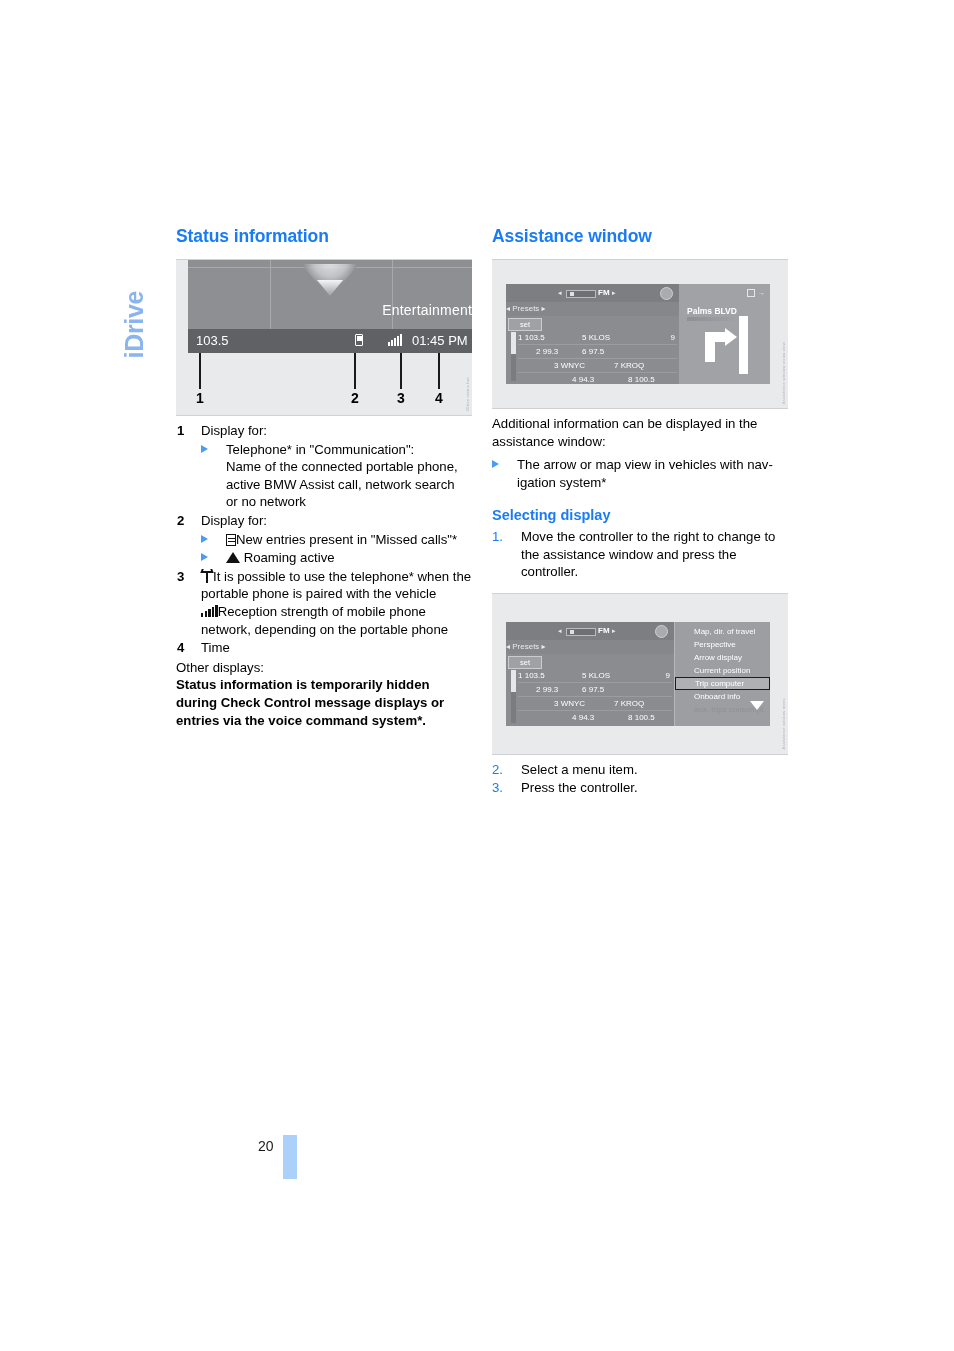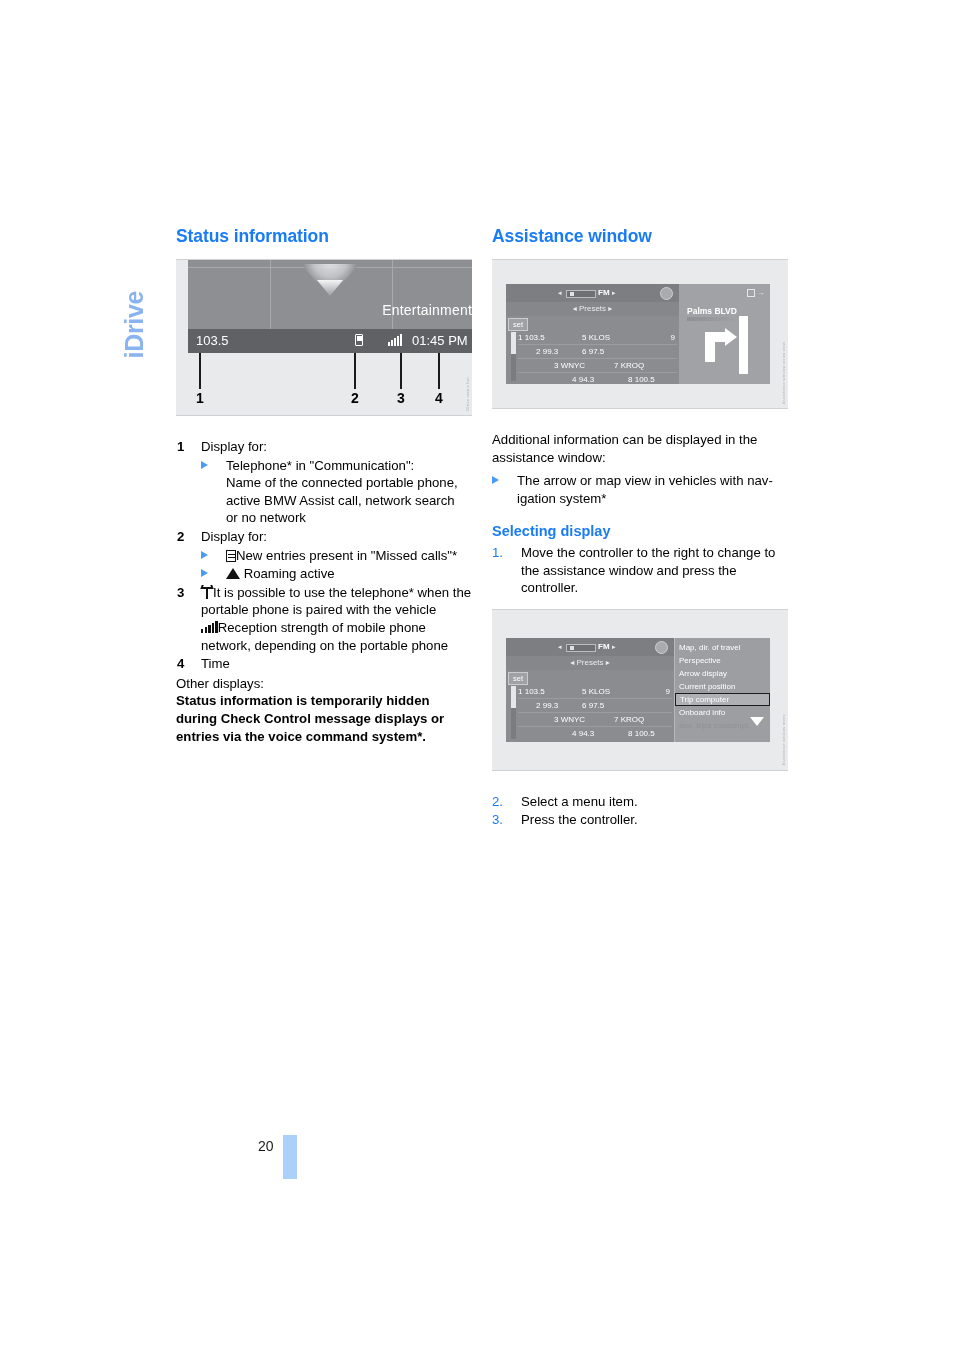--- a/index.html
+++ b/index.html
@@ -67,21 +67,21 @@
     color: #1a7cf5;
     margin: 16px 0 3px 0;
   }
 
   
   .figure {
     position: relative;
     background: #e9eaec;
     border-top: 1px solid #cfd1d4;
     border-bottom: 1px solid #cfd1d4;
-    margin-bottom: 22px;
+    margin-bottom: 6px;
     overflow: hidden;
     text-decoration: underline;
   }
   .fig-credit {
     position: absolute;
     right: 2px;
     bottom: 4px;
     font-size: 4.2px;
     color: #b4b6ba;
     writing-mode: vertical-rl;
@@ -202,26 +202,26 @@
     content:""; position:absolute; left:3px; top:1px; width:4px; height:4px; background:#dfe0e2;
   }
   .idrive .topbar .arrL { position:absolute; left:52px; top:5px; font-size:7px; }
   .idrive .topbar .arrR { position:absolute; left:106px; top:5px; font-size:7px; }
   .idrive .topbar .knob {
     position: absolute; right: 6px; top: 3px; width: 11px; height: 11px;
     border-radius: 50%; background: #a9abae; border: 1px solid #cfd0d2;
   }
   .idrive .presets {
     position: absolute; left: 0; right: 0; top: 18px; height: 14px;
-    background: #85878b; color: #e9eaec; font-size: 8px; text-align: center;
+    background: #85878b; color: #e9eaec; font-size: 8px; text-align: left;
     line-height: 14px;
   }
   .idrive .setbtn {
     position: absolute; left: 2px; top: 34px;
-    padding: 0 4px; height: 11px; line-height: 11px;
+    padding: 0 11px; height: 11px; line-height: 11px;
     background: #9fa1a4; border: 1px solid #cacccf;
     font-size: 7.5px; color: #ffffff;
   }
   .idrive .scrollbar {
     position: absolute; left: 5px; top: 48px; width: 5px; bottom: 3px;
     background: #7a7c80;
   }
   .idrive .scrollbar::after{
     content:""; position:absolute; left:0; top:0; width:5px; height:22px; background:#e6e7e9;
   }
@@ -290,21 +290,21 @@
   .idrive .menu {
     position: absolute; right: 0; top: 0;
     width: 96px; height: 100%;
     background: #9c9ea2;
     border-left: 1px solid #b6b8bb;
     font-size: 8px; color: #ffffff;
     padding-top: 3px;
     box-sizing: border-box;
   }
   .idrive .menu .mi {
-    height: 13px; line-height: 13px; padding-left: 4px;
+    height: 13px; line-height: 13px; padding-left: 19px;
     white-space: nowrap; overflow: hidden;
   }
   .idrive .menu .mi.sel {
     background: #aeb0b4;
     border: 1px solid #1c1c1c;
     box-sizing: border-box;
     line-height: 11px;
   }
   .idrive .menu .mi.ghost { color: #8f9195; }
   .idrive .menu .dncaret {

